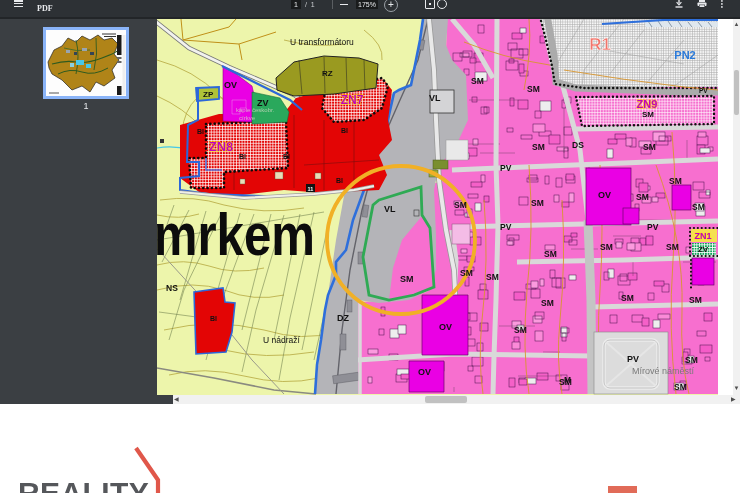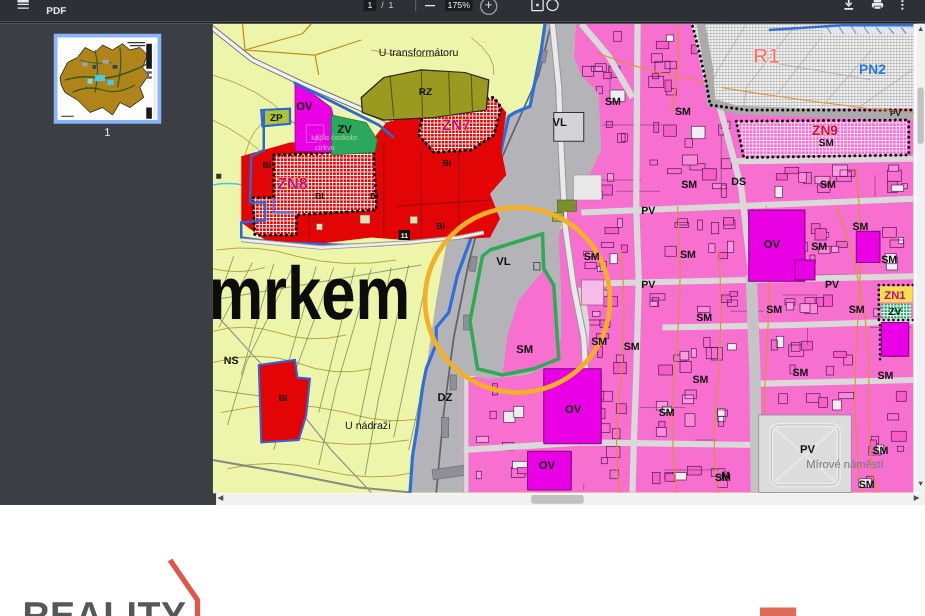--- a/index.html
+++ b/index.html
@@ -10,21 +10,21 @@
 <div class="abs" style="left:0;top:0;width:740px;height:17px;background:#2d3135;"></div>
 
 <div class="abs" style="left:0;top:17px;width:740px;height:2px;background:#222528;"></div>
 
 <div class="abs" style="left:14px;top:0;width:9px;height:8px;">
  <div style="height:1.6px;background:#e8eaed;margin-bottom:1.2px;"></div>
  <div style="height:1.6px;background:#e8eaed;margin-bottom:1.2px;"></div>
  <div style="height:1.6px;background:#e8eaed;"></div>
 </div>
 
-<div class="abs" style="left:37px;top:4px;color:#e8eaed;font-size:8px;font-weight:bold;line-height:9px;">PDF</div>
+<div class="abs" style="left:37px;top:4px;color:#e8eaed;font-size:8px;font-weight:bold;line-height:9px;font-family:Liberation Serif, serif;">PDF</div>
 
 <div class="abs" style="left:291px;top:0px;width:10px;height:9px;background:#191b1c;color:#e8eaed;font-size:7px;text-align:center;line-height:9px;">1</div>
 
 <div class="abs" style="left:305px;top:0px;color:#cdd0d3;font-size:7px;line-height:9px;">/&nbsp;&nbsp;1</div>
 
 <div class="abs" style="left:332px;top:0px;width:1px;height:9px;background:#5a5e62;"></div>
 
 <div class="abs" style="left:340px;top:3.5px;width:8px;height:1.6px;background:#e8eaed;"></div>
 
 <div class="abs" style="left:356px;top:0px;width:22px;height:9px;background:#191b1c;color:#e8eaed;font-size:7px;text-align:center;line-height:9px;">175%</div>
@@ -82,21 +82,21 @@
  <rect x="71" y="56" width="4.5" height="9" fill="#1a1a1a"></rect>
  <rect x="76.5" y="5" width="3" height="60" fill="#eee"></rect>
  <line x1="56" y1="4" x2="70" y2="4" stroke="#333" stroke-width="1"></line>
  <line x1="58" y1="6.5" x2="70" y2="6.5" stroke="#333" stroke-width="1"></line>
  <line x1="3" y1="63" x2="13" y2="63" stroke="#555" stroke-width="1"></line>
 </svg>
 </div>
 
 <div class="abs" style="left:43px;top:101px;width:86px;text-align:center;color:#e8eaed;font-size:9px;">1</div>
 
-<div class="abs" style="left:170px;top:19px;width:561px;height:376px;overflow:hidden;">
+<div class="abs" style="left:157px;top:19px;width:561px;height:376px;overflow:hidden;">
 <svg width="561" height="376" viewBox="173 19 561 376">
 <defs>
  <pattern id="hred" width="2.8" height="2.8" patternUnits="userSpaceOnUse">
    <rect width="2.8" height="2.8" fill="#e30505"></rect>
    <rect width="2.8" height="0.7" fill="#ffffff"></rect>
    <rect width="0.7" height="2.8" fill="#ffffff"></rect>
  </pattern>
  <pattern id="hpink" width="2.8" height="2.8" patternUnits="userSpaceOnUse">
    <rect width="2.8" height="2.8" fill="#f670cf"></rect>
    <rect width="2.8" height="0.55" fill="#ffffff"></rect>

